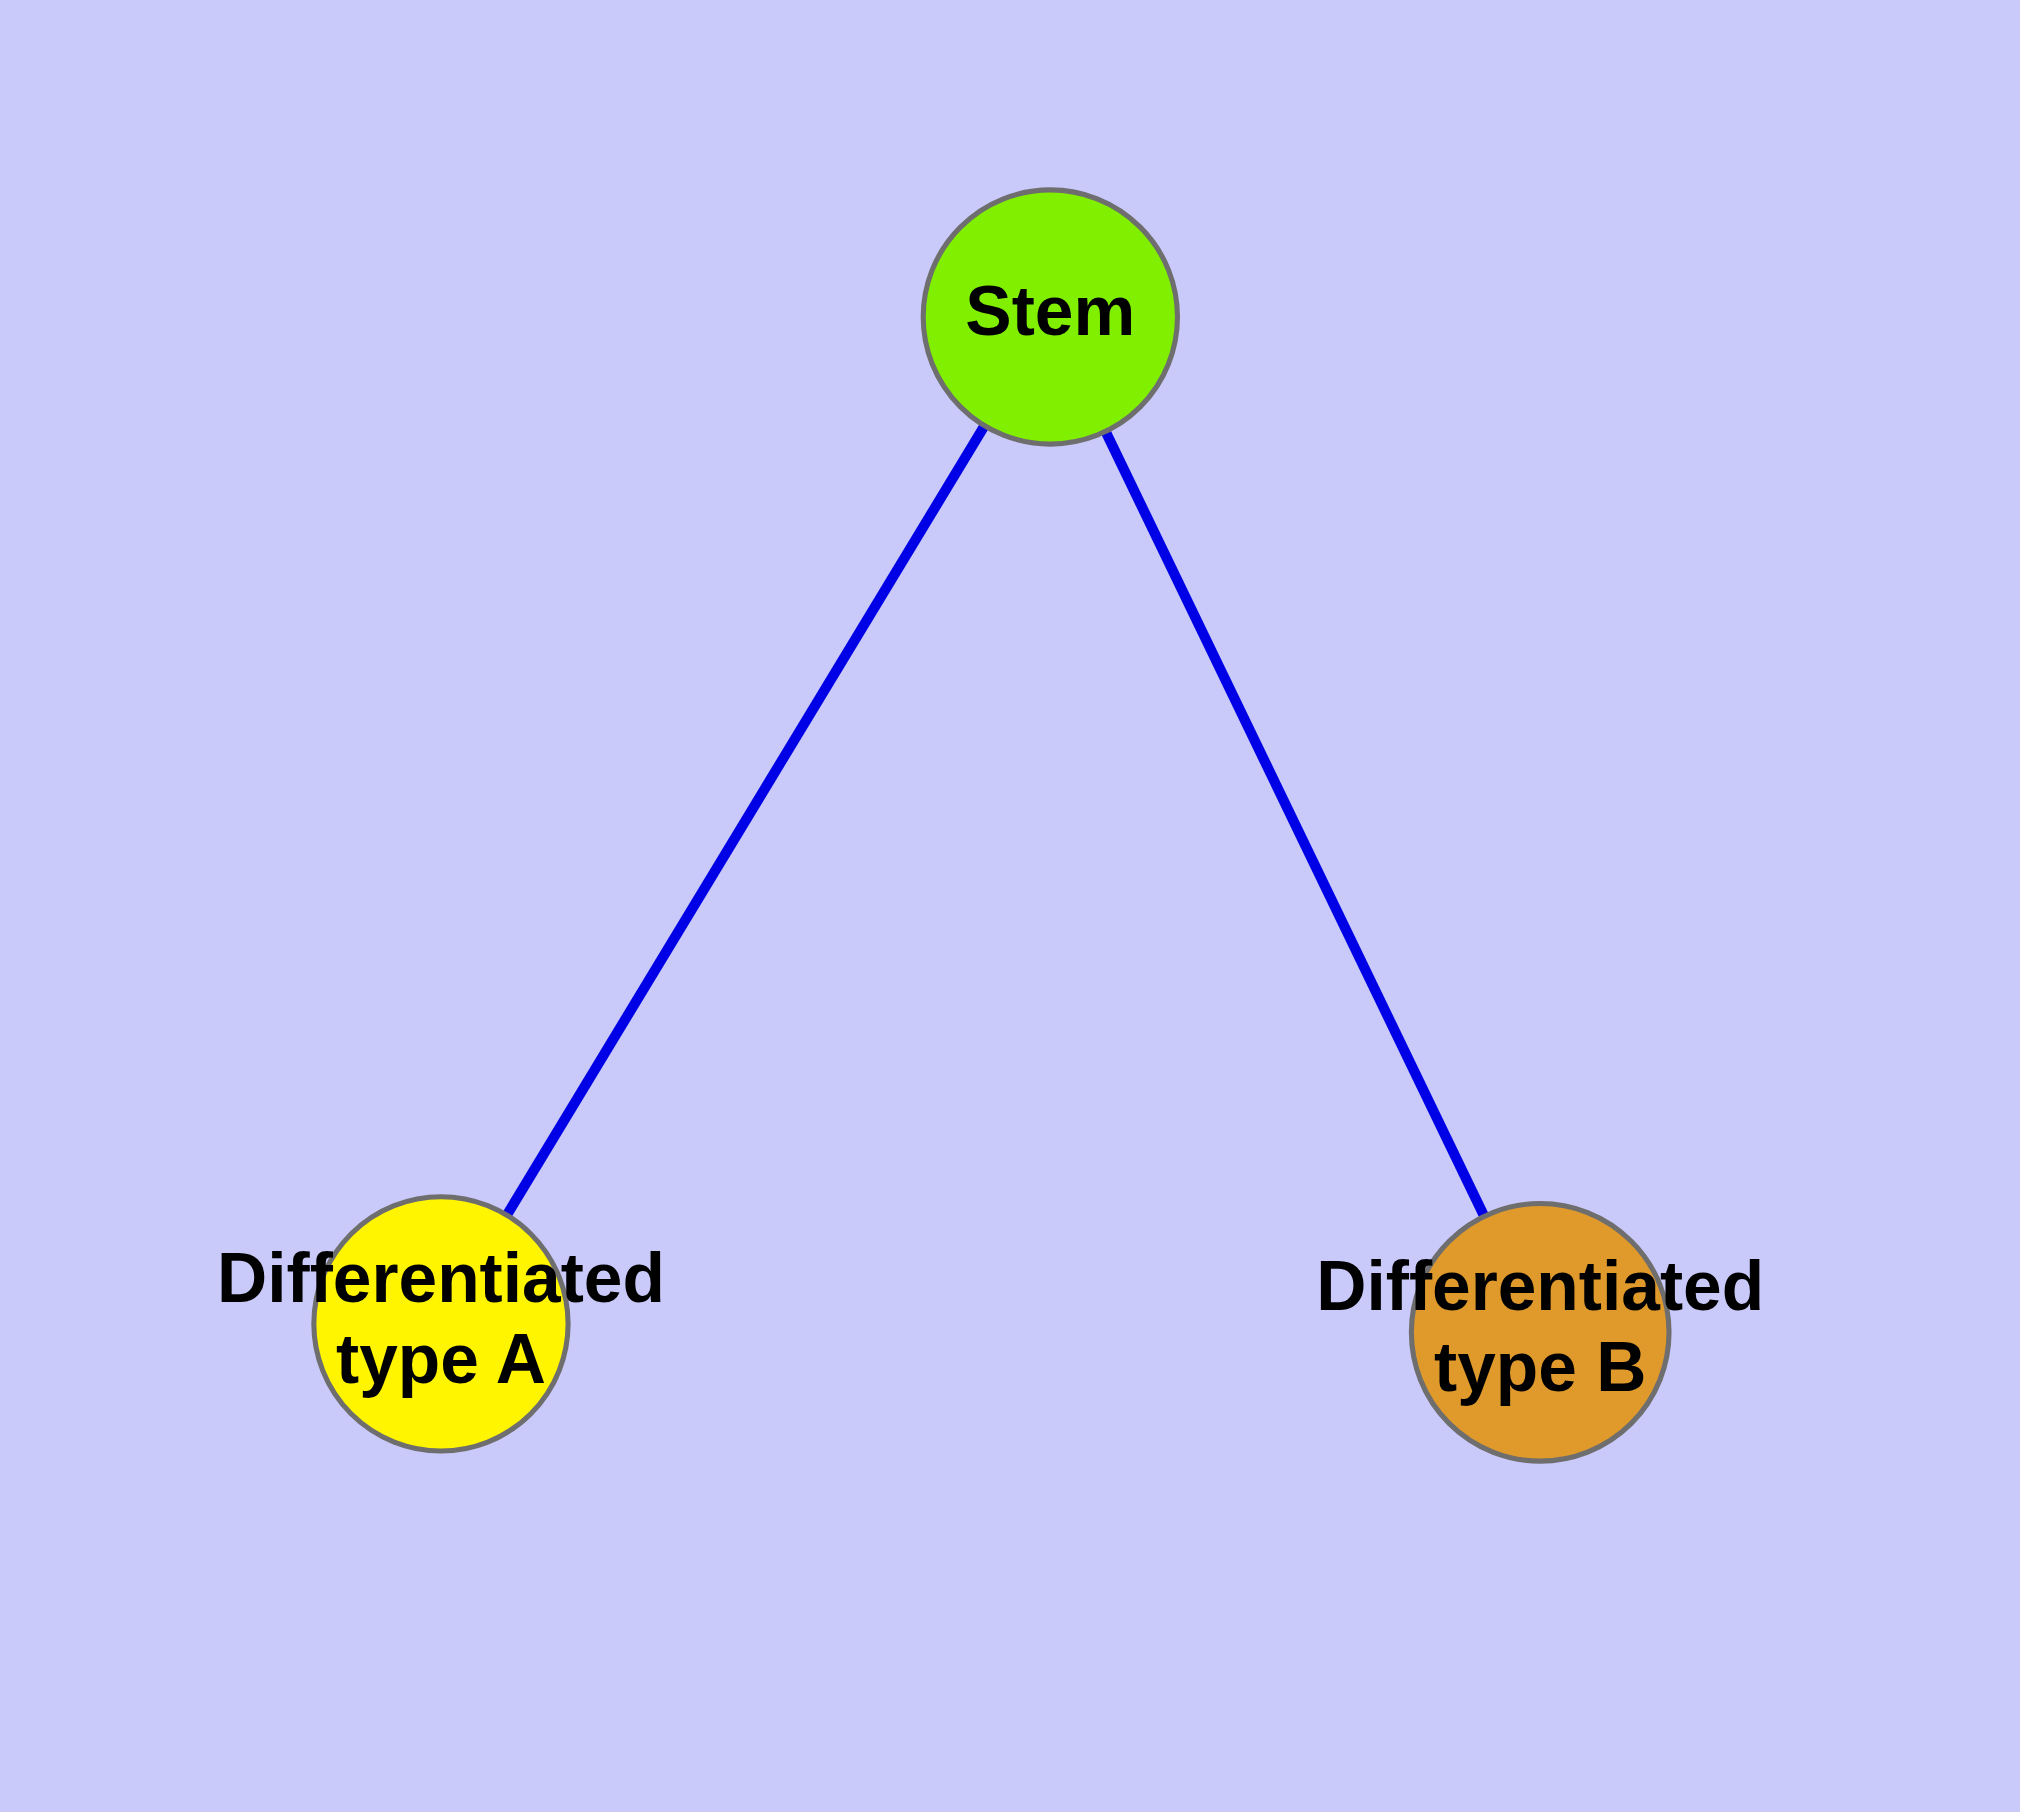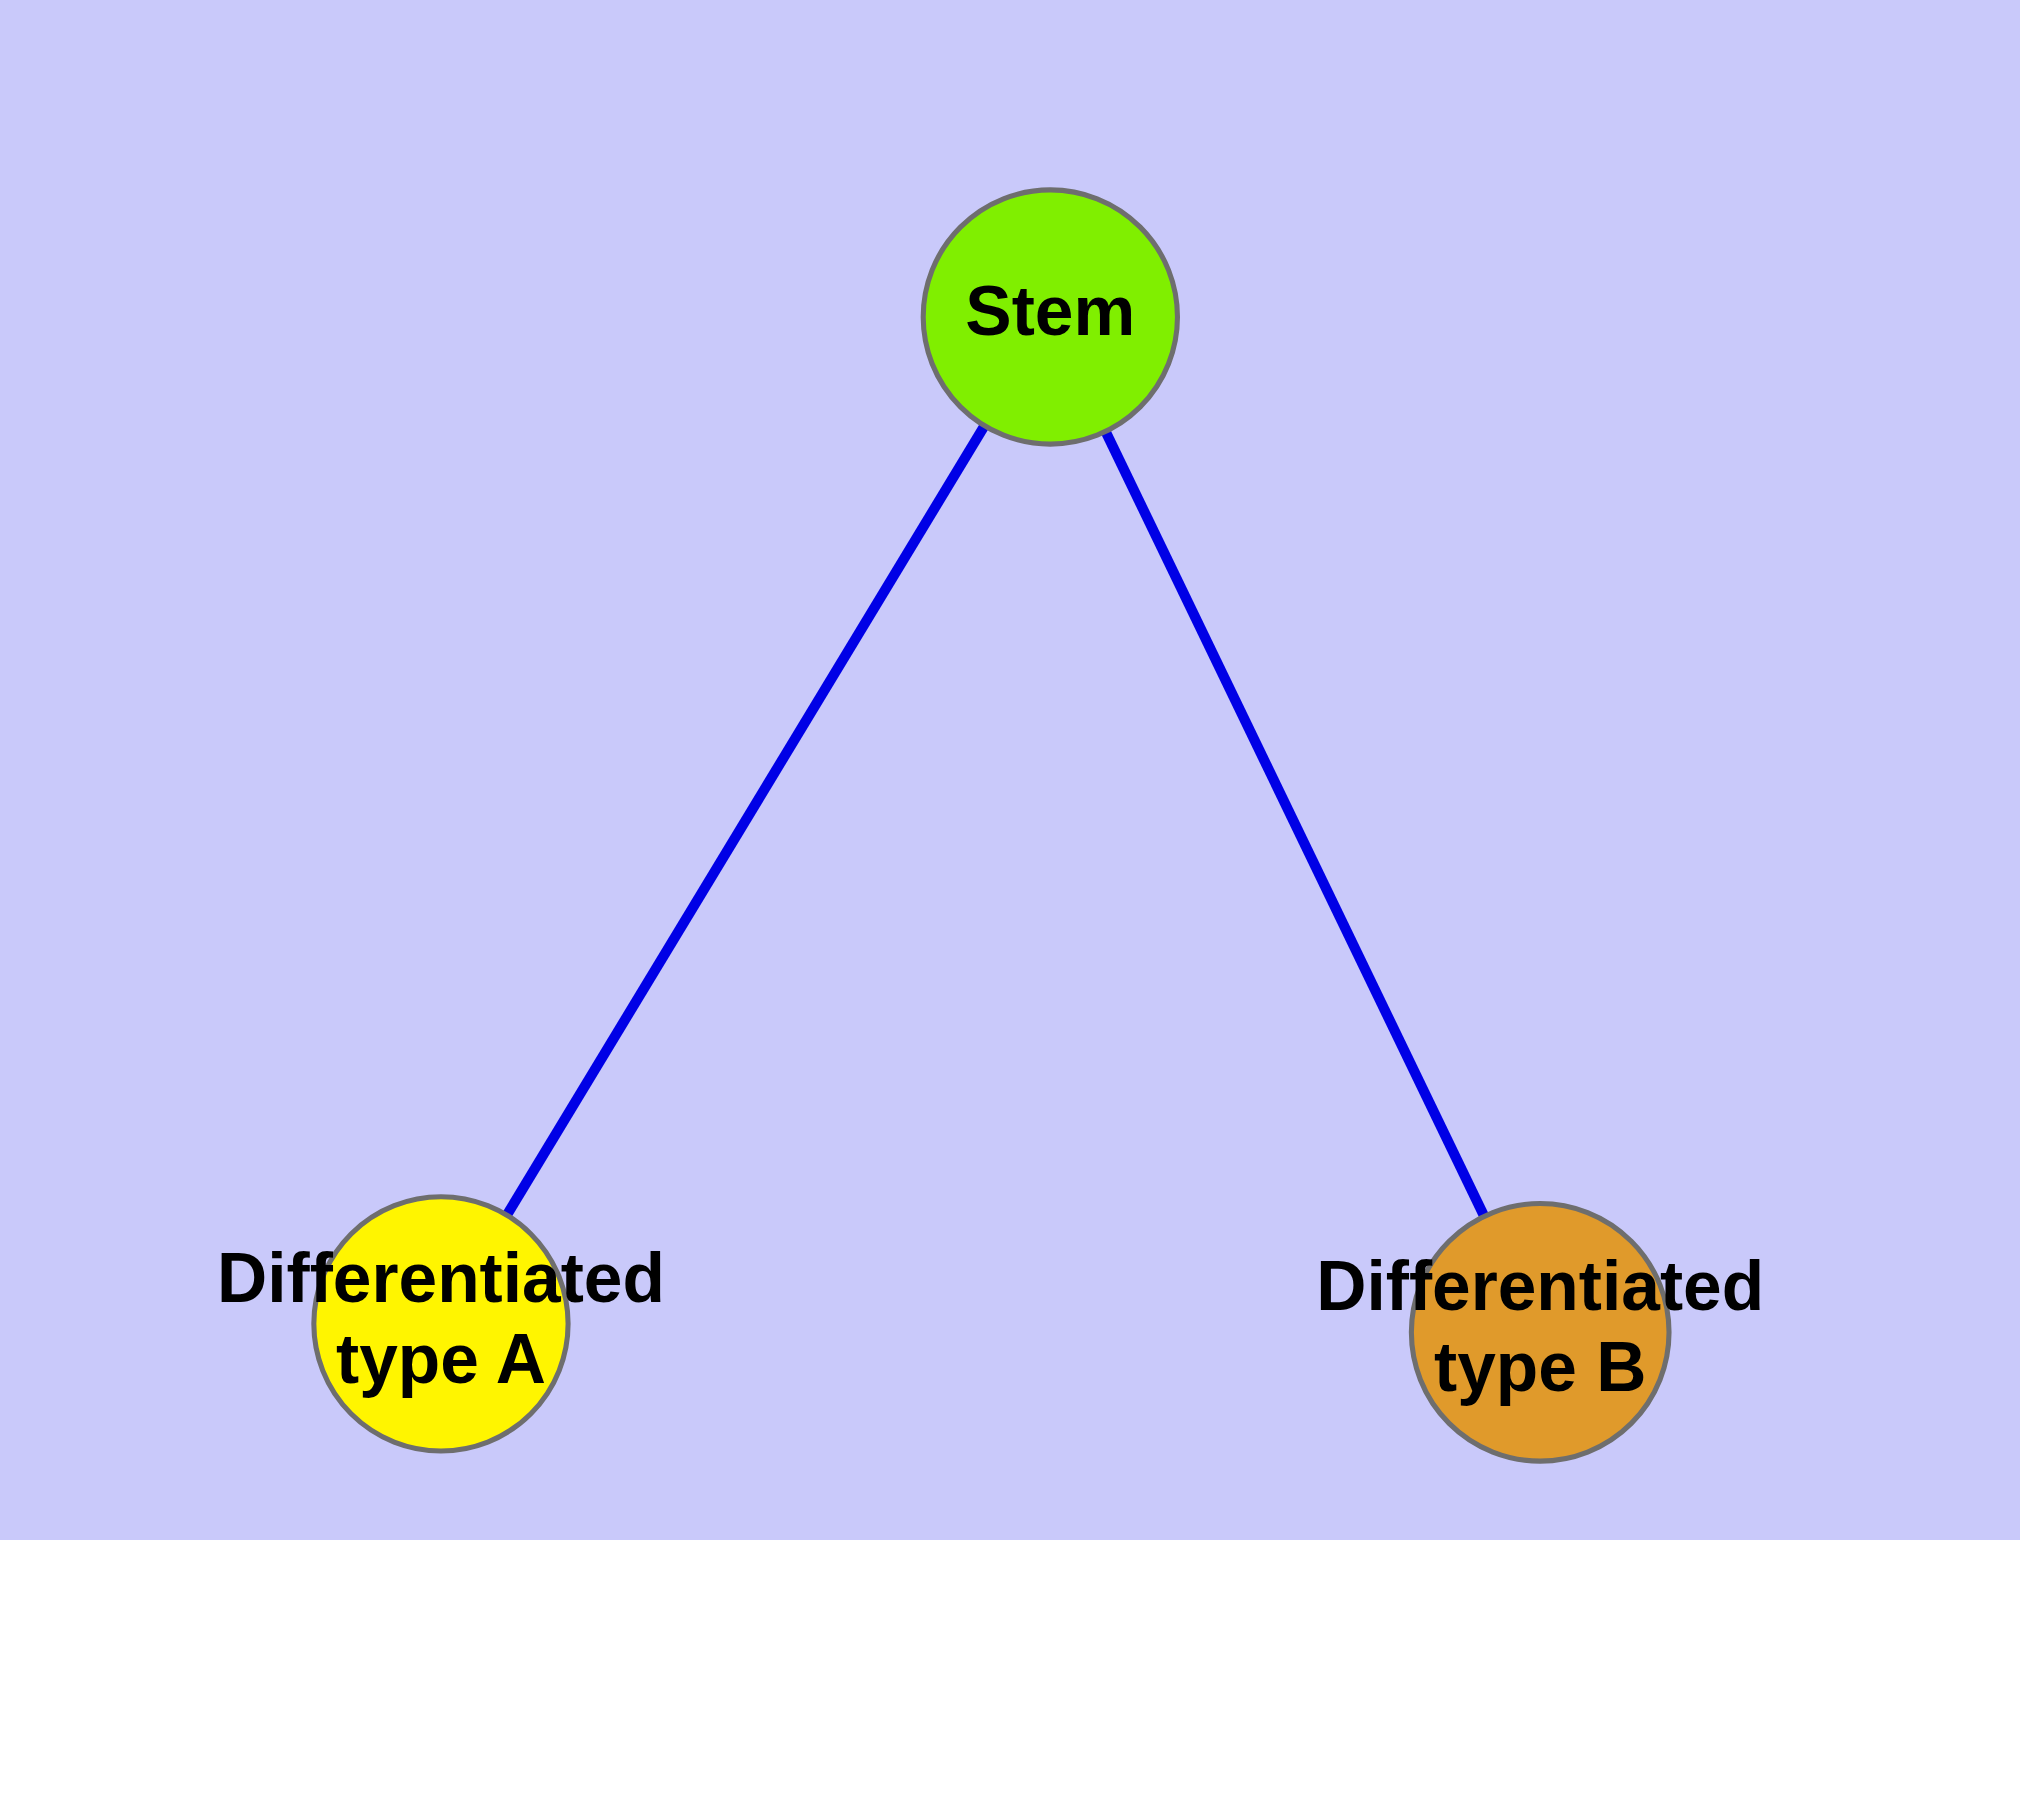--- a/index.html
+++ b/index.html
@@ -27,21 +27,21 @@
     font-weight: bold;
     fill: #000000;
     text-anchor: middle;
     dominant-baseline: middle;
     paint-order: normal;
   }
 </style>
 </head>
 <body>
 
-<div id="canvas" style="width: 2021px; height: 1540px; background: rgb(201, 201, 250);">
+<div id="canvas" style="width: 2021px; height: 1812px; background: rgb(201, 201, 250);">
   <svg id="graph-svg" viewBox="0 0 2384 2138" xmlns="http://www.w3.org/2000/svg">
 
     <rect id="bg-rect" x="0" y="0" width="2384" height="2138" fill="#c9c9fa"></rect>
 
     <g id="edge-layer">
         <line x1="1239" y1="374" x2="520" y2="1562" stroke="#0000e6" stroke-width="12" stroke-linecap="butt"></line>
         <line x1="1239" y1="374" x2="1817" y2="1572" stroke="#0000e6" stroke-width="12" stroke-linecap="butt"></line>
       </g>
     <g id="node-layer">
         <circle cx="1239" cy="374" r="150" fill="#80ef00" stroke="#6e6e6e" stroke-width="6"></circle>

